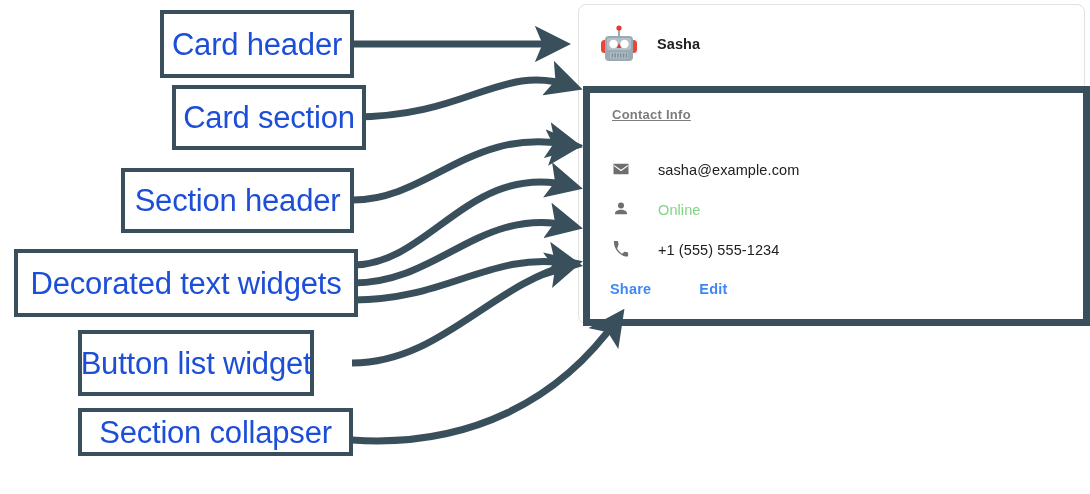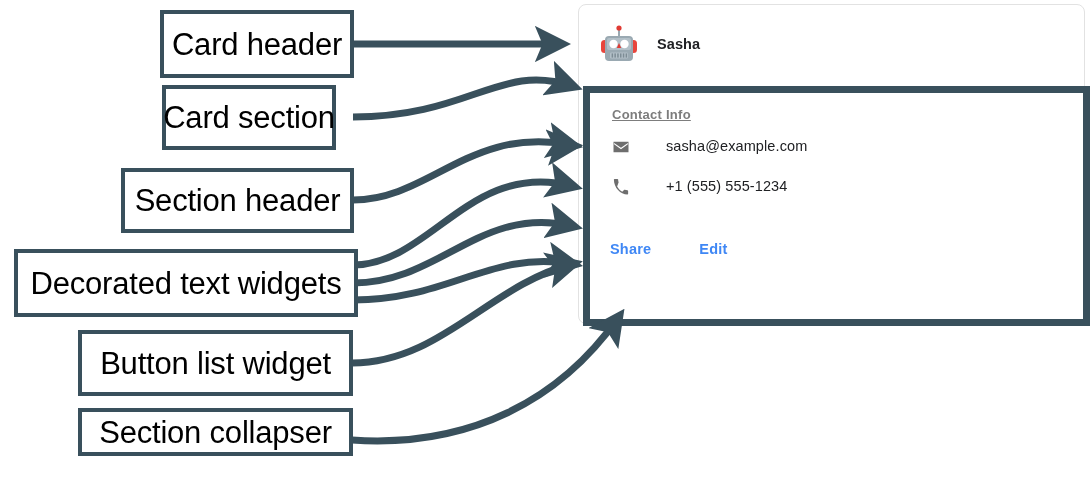--- a/index.html
+++ b/index.html
@@ -23,21 +23,21 @@
     pointer-events: none;
   }
 
   .callout-box {
     position: absolute;
     border: 4px solid #39505c;
     background: #ffffff;
     display: flex;
     align-items: center;
     justify-content: center;
-    color: #000000;
+    color: #1d4ed8;
     font-family: "Liberation Sans", sans-serif;
     font-size: 31px;
     line-height: 1;
     letter-spacing: -0.2px;
     z-index: 10;
     white-space: nowrap;
   }
 
   
   #profile-card {
@@ -93,23 +93,22 @@
     font-size: 13px;
     font-weight: bold;
     color: #7d7d7d;
     letter-spacing: 0.25px;
     margin-bottom: 16px;
     text-decoration: underline;
   }
 
   .text-row {
     display: flex;
-    align-items: flex-start;
+    align-items: flex-end;
     height: 40px;
-    gap: 8px;
   }
   .row-icon {
     width: 18px; height: 18px;
     flex: 0 0 18px;
     margin-right: 28px;
     display: block;
   }
   .row-text {
     font-size: 14.5px;
     color: #202124;
@@ -200,20 +199,27 @@
     <div id="section-header">Contact Info</div>
 
     <div class="text-row">
       <svg class="row-icon" viewBox="0 0 24 24">
         <path fill="#6e6e6e" d="M2 5h20v14H2z"></path>
         <path fill="#ffffff" d="M2.8 6.6 12 13l9.2-6.4v1.8L12 14.9 2.8 8.4z"></path>
       </svg>
       <span class="row-text">sasha@example.com</span>
     </div>
 
+    <div class="text-row">
+      <svg class="row-icon" viewBox="0 0 24 24">
+        <circle cx="12" cy="7.2" r="4" fill="#6e6e6e"></circle>
+        <path fill="#6e6e6e" d="M12 13c-4.4 0-8 2.3-8 4.6V19h16v-1.4c0-2.3-3.6-4.6-8-4.6z"></path>
+      </svg>
+      <span class="row-text status-online">Online</span>
+    </div>
 
     <div class="text-row">
       <svg class="row-icon" viewBox="0 0 24 24">
         <path fill="#6e6e6e" d="M6.6 10.8c1.6 3.1 4.1 5.6 7.2 7.2l2.4-2.4c.3-.3.7-.4 1.1-.3 1.2.4 2.4.6 3.7.6.6 0 1 .4 1 1V21c0 .6-.4 1-1 1C11.3 22 2 12.7 2 1c0-.6.4-1 1-1h4c.6 0 1 .4 1 1 0 1.3.2 2.5.6 3.7.1.4 0 .8-.3 1.1L6.6 10.8z" transform="translate(0.6,1.2) scale(0.95)"></path>
       </svg>
       <span class="row-text">+1 (555) 555-1234</span>
     </div>
 
     <div id="button-list">
       <button id="btn-share" class="list-button">Share</button>
@@ -246,31 +252,31 @@
     <path d="M352,363 C440,363 490,285 572,264"></path>
 
     <path d="M352,440 C470,448 560,400 618,318"></path>
   </g>
 </svg>
 
 <div class="callout-box" style="left:160px; top:10px; width:194px; height:68px;">
   <span>Card header</span>
 </div>
 
-<div class="callout-box" style="left:162px; top:85px; width:174px; height:65px;">
+<div class="callout-box" style="left:172px; top:85px; width:194px; height:65px;">
   <span>Card section</span>
 </div>
 
 <div class="callout-box" style="left:121px; top:168px; width:233px; height:65px;text-align:center;">
   <span>Section header</span>
 </div>
 
 <div class="callout-box" style="left:14px; top:249px; width:344px; height:68px;">
   <span>Decorated text widgets</span>
 </div>
 
-<div class="callout-box" style="left:78px; top:330px; width:275px; height:66px;">
+<div class="callout-box" style="left:78px; top:330px; width:236px; height:66px;">
   <span>Button list widget</span>
 </div>
 
 <div class="callout-box" style="left:78px; top:408px; width:275px; height:48px;">
   <span>Section collapser</span>
 </div>
 
 </body></html>

